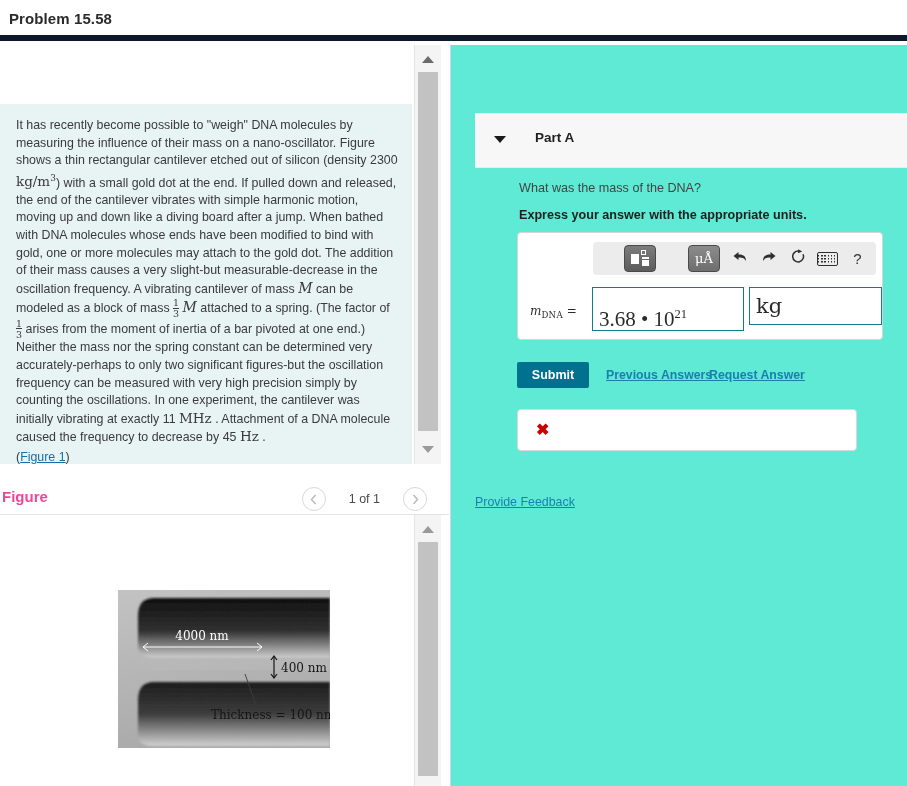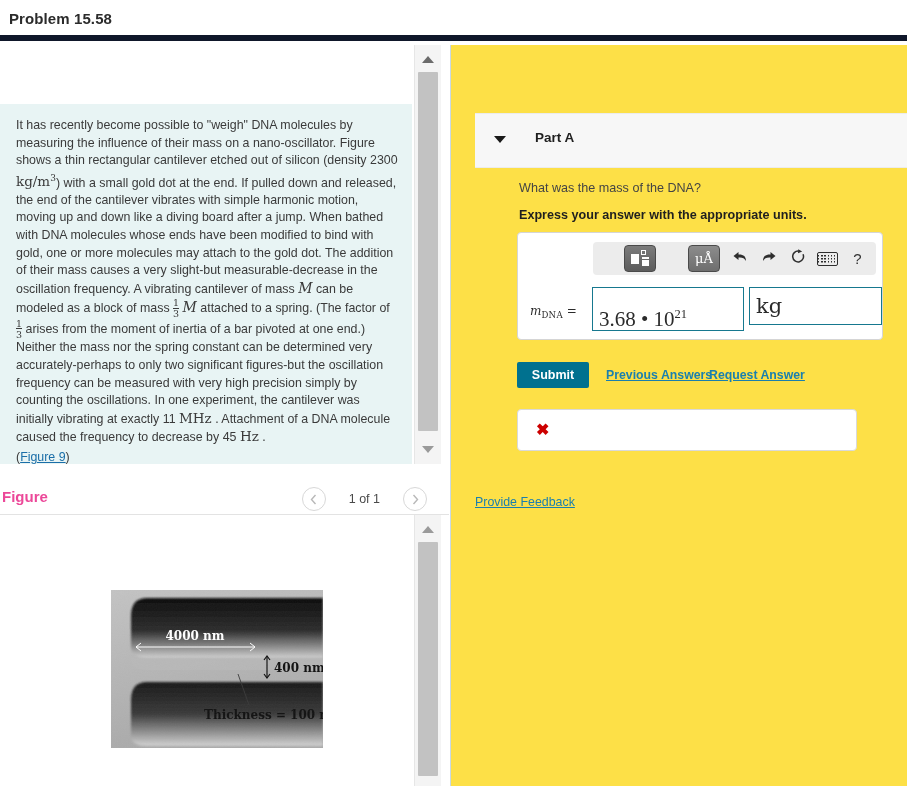--- a/index.html
+++ b/index.html
@@ -143,41 +143,40 @@
   }
   .fig-count { font-size: 12.5px; color: #4a4a4a; }
   .figure-rule {
     position: absolute;
     left: 0; top: 514px;
     width: 449px; height: 1px;
     background: #e3e3e3;
   }
   .figure-body {
     position: absolute;
-    left: 9px; top: 515px;
+    left: 16px; top: 515px;
     width: 412px; height: 271px;
     background: #fff;
     overflow: hidden;
-    font-weight: bold;
   }
   .sem-image {
     position: absolute;
     left: 102px; top: 75px;
     width: 212px; height: 158px;
     overflow: hidden;
     background: #b4b4b4;
   }
   .sem-svg { display: block; }
 
   
   .right-pane {
     position: absolute;
     left: 451px; top: 45px;
     width: 456px; height: 741px;
-    background: #fde047;
+    background: #5eead4;
   }
   .part-header {
     position: absolute;
     left: 24px; top: 68px;
     width: 432px; height: 55px;
     background: #f7f7f7;
     border-top: 1px solid #ececec;
     border-bottom: 1px solid #ececec;
     box-sizing: border-box;
   }
@@ -387,21 +386,21 @@
   <div class="top-header">
     <div class="title">Problem 15.58</div>
   </div>
 
   <div class="pane-divider"></div>
 
   <div class="problem-pane">
     <div class="problem-box">
       <div class="problem-text">
         <span>It has recently become possible to "weigh" DNA molecules by measuring the influence of their mass on a nano-oscillator. Figure shows a thin rectangular cantilever etched out of silicon (density 2300 </span><span class="mathup"><span>kg/m</span><sup style="font-size:9px">3</sup></span><span>) with a small gold dot at the end. If pulled down and released, the end of the cantilever vibrates with simple harmonic motion, moving up and down like a diving board after a jump. When bathed with DNA molecules whose ends have been modified to bind with gold, one or more molecules may attach to the gold dot. The addition of their mass causes a very slight-but measurable-decrease in the oscillation frequency. A vibrating cantilever of mass </span><span class="mathit">M</span><span> can be modeled as a block of mass </span><span class="frac"><span class="num">1</span><span class="den">3</span></span>&nbsp;<span class="mathit">M</span><span> attached to a spring. (The factor of </span><span class="frac"><span class="num">1</span><span class="den">3</span></span><span> arises from the moment of inertia of a bar pivoted at one end.) Neither the mass nor the spring constant can be determined very accurately-perhaps to only two significant figures-but the oscillation frequency can be measured with very high precision simply by counting the oscillations. In one experiment, the cantilever was initially vibrating at exactly 11 </span><span class="mathup">MHz</span><span> . Attachment of a DNA molecule caused the frequency to decrease by 45 </span><span class="mathup">Hz</span><span> .</span>
-        <span class="figwrap"><span>(</span><span class="figlink">Figure 9</span><span>)</span></span>
+        <span class="figwrap"><span>(</span><span class="figlink">Figure 1</span><span>)</span></span>
       </div>
     </div>
   </div>
 
   <div class="vscroll" style="left:414px; top:45px; height:419px;">
     <div class="arrow" style="top:3px;">
       <span class="tri-up"></span>
     </div>
     <div class="thumb" style="top:27px; height:359px;"></div>
     <div class="arrow" style="top:393px;">

